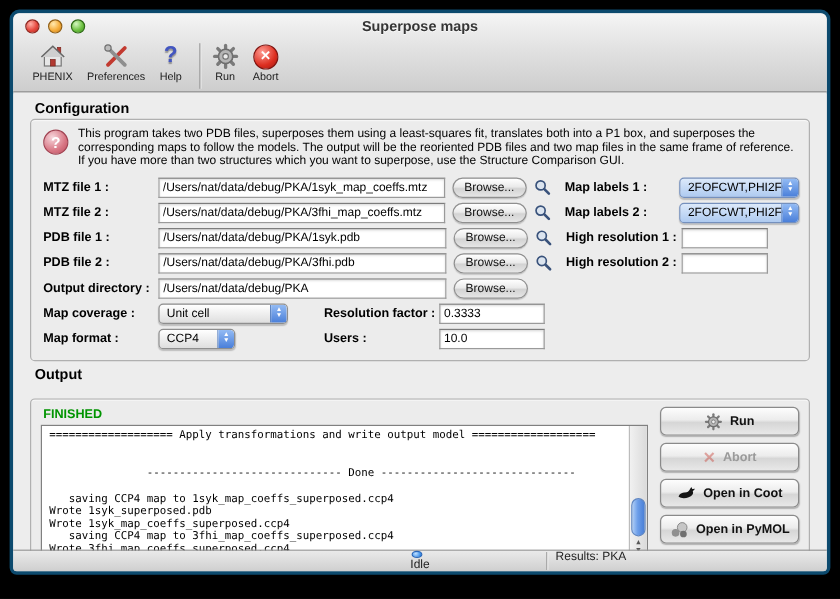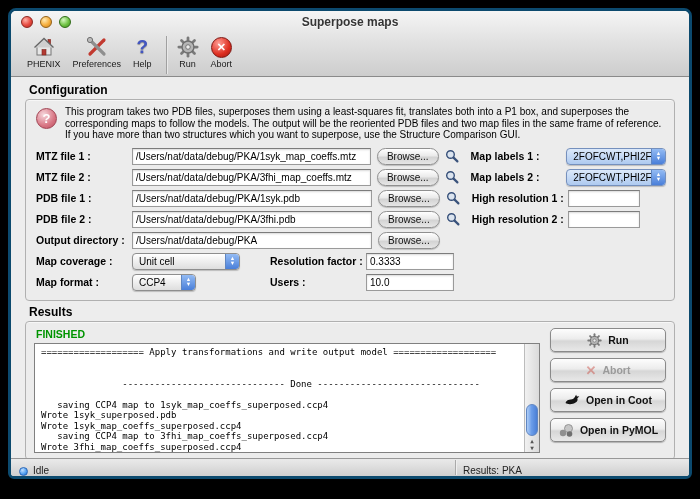--- a/index.html
+++ b/index.html
@@ -34,21 +34,21 @@
 
   
   .wbody { position:absolute; top:67px; left:0; right:0; bottom:18px; background:#ededed; }
   .sect-heading { position:absolute; left:18px; font-size:12px; font-weight:bold; color:#000; }
   .h-config { top:5px; }
   .h-results { top:227px; }
 
   .panel { position:absolute; left:14px; right:14px; border:1px solid #b0b0b0;
     border-radius:4px; background:#ececec; box-shadow:inset 0 1px 0 rgba(255,255,255,.6); }
   .config-panel { top:21px; height:202px; padding:5px 8px 2px; }
-  .results-panel { top:243px; height:139px; padding:6px 8px; display:flex; }
+  .results-panel { top:254px; height:139px; padding:6px 8px; display:flex; }
 
   .desc { display:flex; gap:8px; margin:1px 0 5px 2px; }
   .hint-icon { width:21px; height:21px; border-radius:50%; flex:0 0 21px; margin-top:2px;
     background:radial-gradient(circle at 35% 30%,#f6d7dc,#d87684 60%,#b94c5c); border:1px solid #a04352;
     color:#fff; font-size:13px; font-weight:bold; text-align:center; line-height:19px; }
   .desc-text { font-size:10px; line-height:11.5px; color:#000; white-space:pre-line; }
 
   .frow { display:flex; align-items:center; height:21px; padding-left:2px; }
   .flabel { width:96px; font-size:10.5px; font-weight:bold; color:#000; }
   .rlabel { width:96px; margin-left:10px; font-size:10.5px; font-weight:bold; color:#000; }
@@ -102,21 +102,21 @@
     background:linear-gradient(180deg,#fdfdfd,#ececec 45%,#d6d6d6 55%,#e8e8e8);
     box-shadow:0 1px 1px rgba(0,0,0,.25); }
   button.bigbtn.disabled { color:#9a9a9a; }
   button.bigbtn.disabled .bicon { opacity:.45; }
   .bicon { display:flex; align-items:center; }
   .abort-x { color:#c9463c; font-size:13px; font-weight:bold; line-height:13px; }
 
   
   .statusbar { position:absolute; left:0; right:0; bottom:0; height:18px;
     background:linear-gradient(180deg,#eaeaea,#cfcfcf); border-top:1px solid #989898;
-    display:flex; align-items:flex-end; padding:0 8px; font-size:10px; color:#222; }
+    display:flex; align-items:center; padding:0 8px; font-size:10px; color:#222;flex-direction:column; }
   .statusdot { width:9px; height:9px; border-radius:50%; margin-right:5px;
     background:radial-gradient(circle at 35% 30%,#c3e0ff,#4f9ef0 60%,#1f6fd0); border:1px solid #2a66b8; }
   .statussep { position:absolute; left:444px; top:1px; bottom:1px; width:1px; background:#aaa; box-shadow:1px 0 0 #eee; }
   .project { position:absolute; left:452px; }
 </style>
 </head>
 <body>
 
 <div class="window">
 
@@ -296,21 +296,21 @@
                 <span>▲</span>
                 <span>▼</span>
               </span>
           </div>
         </span>
         <span class="optlabel">Users :</span>
         <input class="ftext optinput" type="text" value="10.0" style="">
       </div>
     </div>
 
-    <div class="sect-heading h-results">Results</div>
+    <div class="sect-heading h-results">Output</div>
 
     <div class="panel results-panel">
       <div class="res-left">
         <div class="finished">FINISHED</div>
         <div class="console">
           <div class="console-line">=================== Apply transformations and write output model ===================</div>
           <div class="console-line"></div>
           <div class="console-line"></div>
           <div class="console-line">               ------------------------------ Done ------------------------------</div>
           <div class="console-line"></div>

